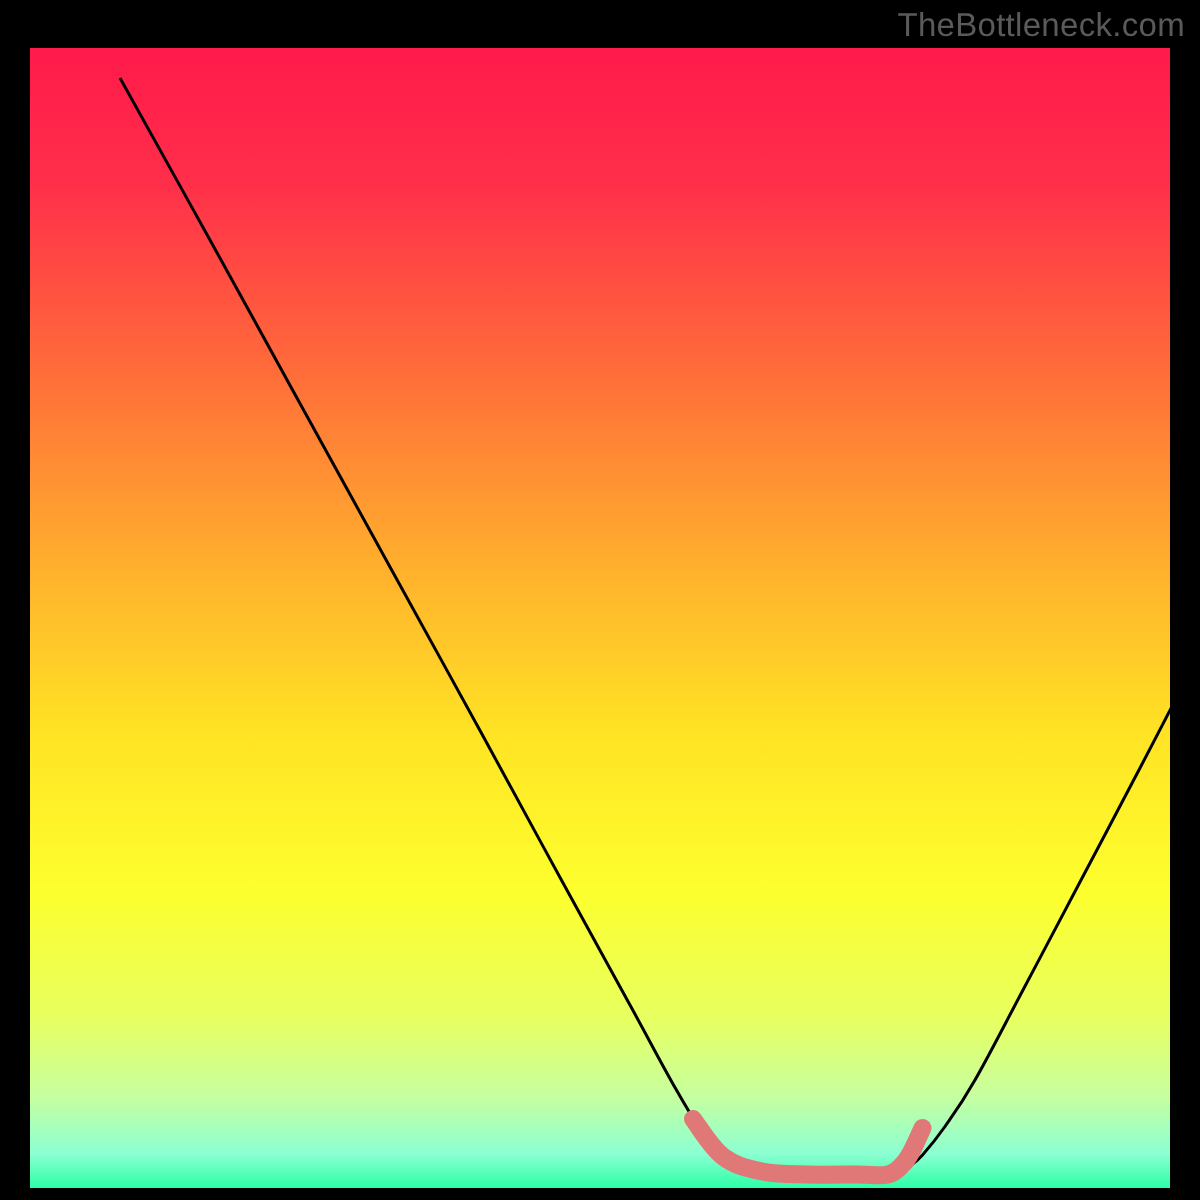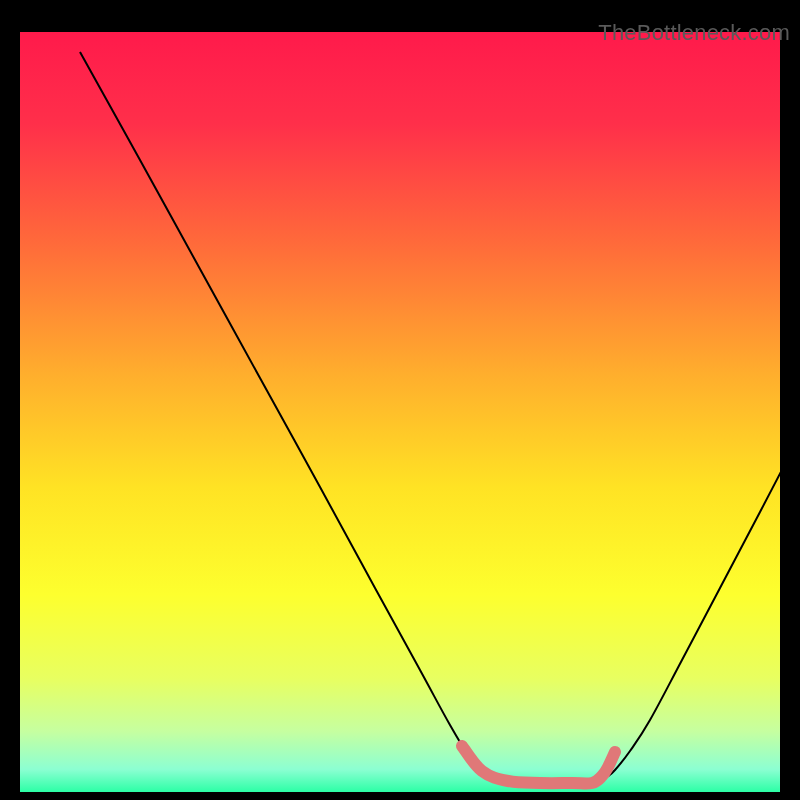--- a/index.html
+++ b/index.html
@@ -11,21 +11,21 @@
     overflow: hidden;
     font-family: Arial, Helvetica, sans-serif;
   }
   .stage {
     position: relative;
     width: 800px;
     height: 800px;
   }
   .watermark {
     position: absolute;
-    top: 20px;
+    top: 4px;
     right: 10px;
     color: #5a5a5a;
     font-size: 22px;
     font-weight: 400;
     letter-spacing: 0.2px;
     z-index: 5;
   }
   svg {
     position: absolute;
     inset: 0;

